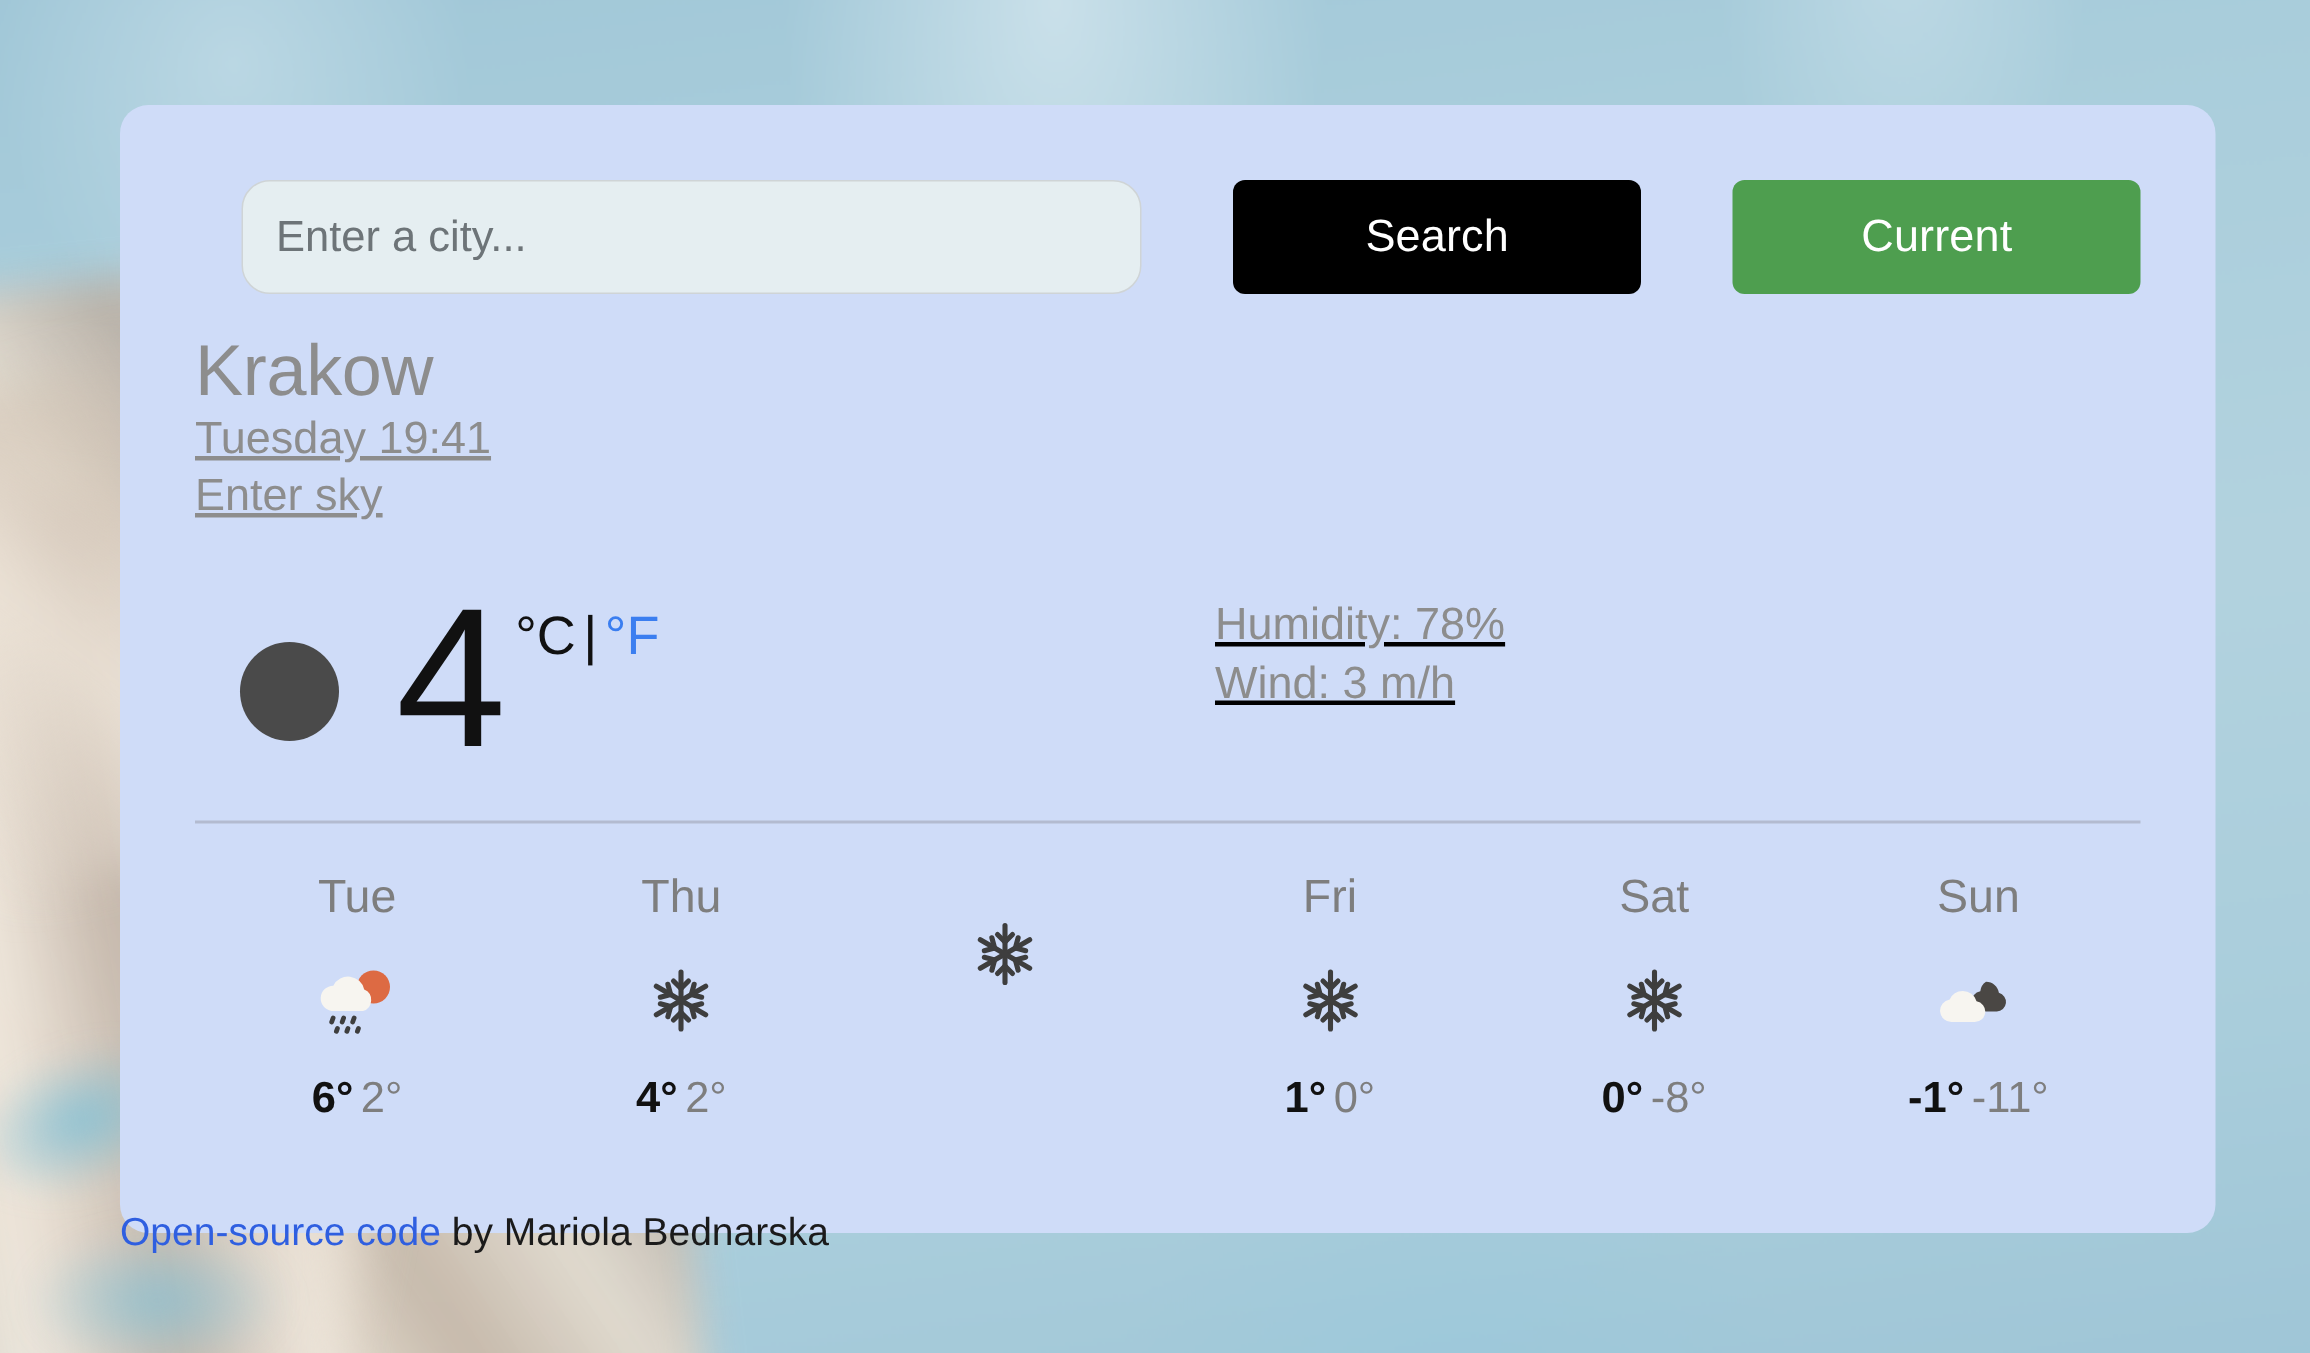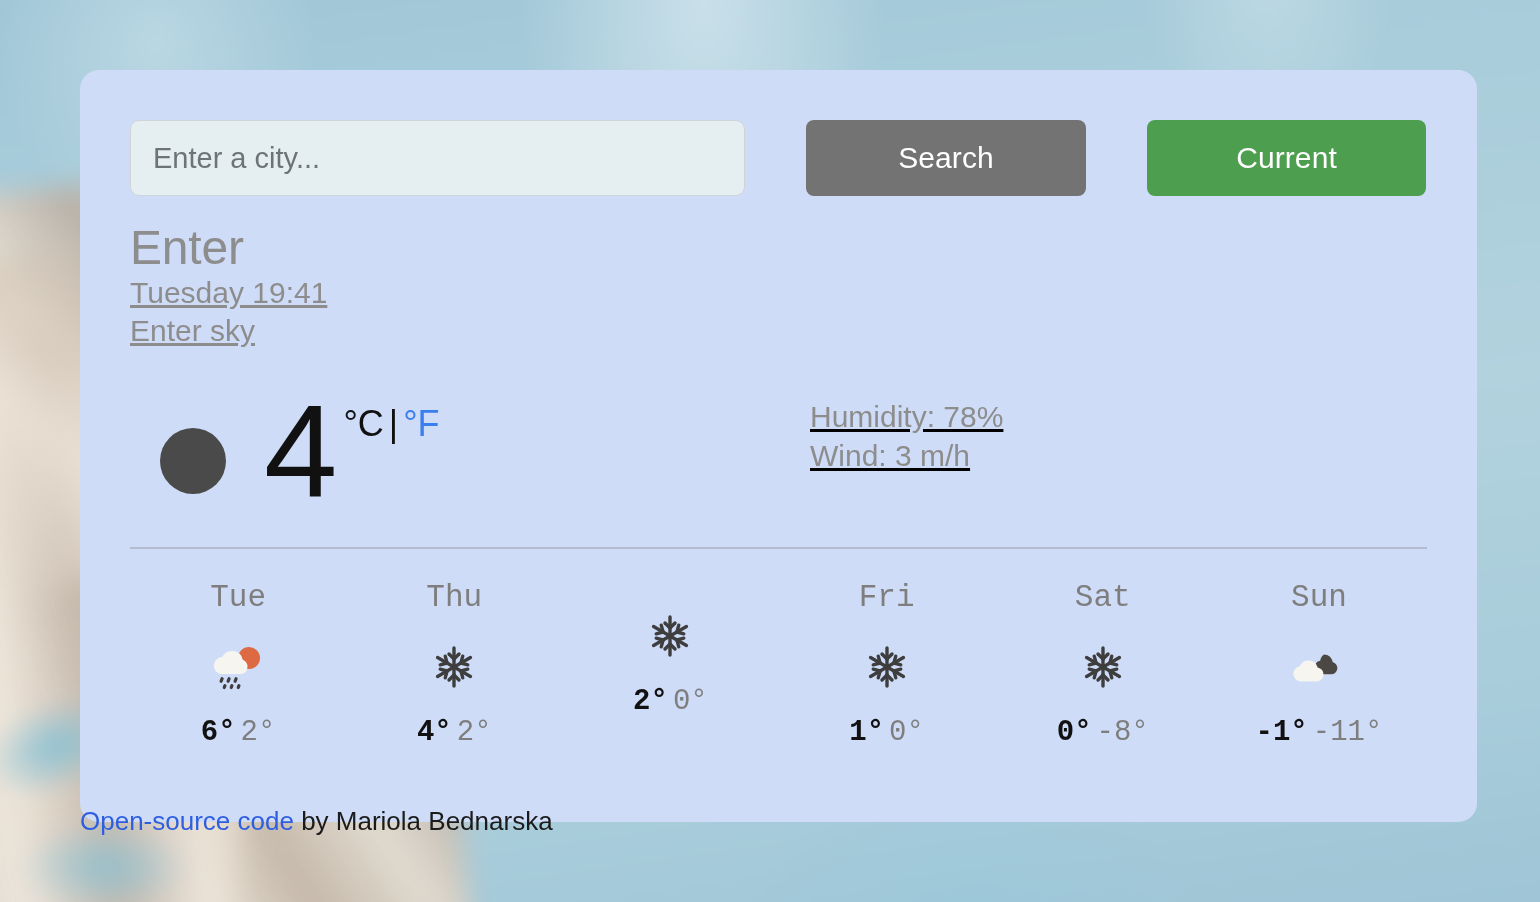--- a/index.html
+++ b/index.html
@@ -109,40 +109,41 @@
     display: flex;
     align-items: flex-start;
     gap: 0;
     height: 76px;
   }
   .city-input {
     width: 615px;
     height: 76px;
     background: #e5eef1;
     border: 1px solid #cfd4d6;
-    border-radius: 9px;
+    border-radius: 19px;
     padding: 0 22px;
     font-family: "Liberation Sans", sans-serif;
     font-size: 29px;
     color: #3e3e3e;
     outline: none;
+    margin-left: 31px;
   }
   .city-input::placeholder { color: #6d7478; }
 
   .btn {
     height: 76px;
     border: none;
     border-radius: 8px;
     color: #ffffff;
     font-family: "Liberation Sans", sans-serif;
     font-size: 30px;
     cursor: pointer;
     letter-spacing: 0.1px;
   }
-  .btn-search  { width: 280px; margin-left: 61px; background: #737373; }
+  .btn-search  { width: 280px; margin-left: 61px; background: #000000; }
   .btn-current { width: 279px; margin-left: 61px; background: #4e9e4f; }
 
   
   .city-block { margin-top: 26px; }
   .city-name {
     font-size: 48px;
     font-weight: 400;
     color: #8d8d8d;
     line-height: 1.08;
     letter-spacing: -0.2px;
@@ -211,21 +212,20 @@
     background: #b3bbd0;
     margin-top: 18px;
     width: 1297px;
   }
 
   
   .forecast {
     display: flex;
     margin-top: 33px;
     width: 1297px;
-    font-family: Liberation Mono, monospace;
   }
   .fc-day {
     flex: 1 1 0;
     text-align: center;
   }
   .fc-name {
     font-size: 31px;
     color: #7e7e7e;
     line-height: 1;
   }
@@ -272,21 +272,21 @@
 
 <div class="card">
 
   <div class="search-row">
     <input class="city-input" type="text" placeholder="Enter a city..." style="">
     <button class="btn btn-search">Search</button>
     <button class="btn btn-current">Current</button>
   </div>
 
   <div class="city-block">
-    <h1 class="city-name">Enter</h1>
+    <h1 class="city-name">Krakow</h1>
     <div class="city-meta">Tuesday 19:41</div>
     <div class="city-meta">Enter sky</div>
   </div>
 
   <div class="current-row">
     <div class="cur-left">
       <div class="cur-icon"></div>
       <div class="temp-wrap">
         <span class="temp-value">4</span>
         <span class="units"><span class="unit-c">°C</span><span class="unit-sep">|</span><span class="unit-f">°F</span></span>
@@ -374,21 +374,20 @@
             <g transform="rotate(120)">
                 <line x1="0" y1="-19" x2="0" y2="19"></line>
                 <line x1="-5" y1="-13" x2="0" y2="-8"></line>
                 <line x1="5" y1="-13" x2="0" y2="-8"></line>
                 <line x1="-5" y1="13" x2="0" y2="8"></line>
                 <line x1="5" y1="13" x2="0" y2="8"></line>
               </g>
           </g>
         </svg>
       </div>
-      <div class="fc-temps"><span class="fc-max">2°</span><span class="fc-min">0°</span></div>
     </div>
 
     <div class="fc-day">
       <div class="fc-name">Fri</div>
       <div class="fc-icon">
         <svg viewBox="0 0 58 46" width="58" height="46" aria-hidden="true">
           <g transform="translate(29 23)" stroke="#3e3e3e" stroke-width="3.4" stroke-linecap="round">
             <g>
                 <line x1="0" y1="-19" x2="0" y2="19"></line>
                 <line x1="-5" y1="-13" x2="0" y2="-8"></line>

